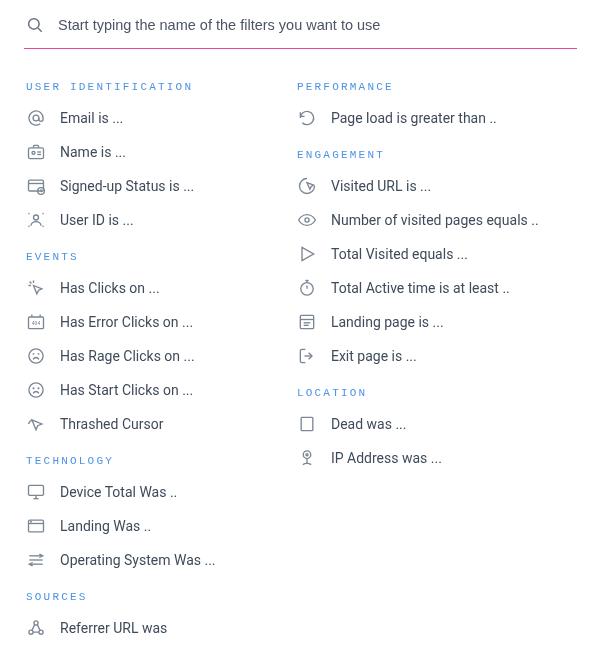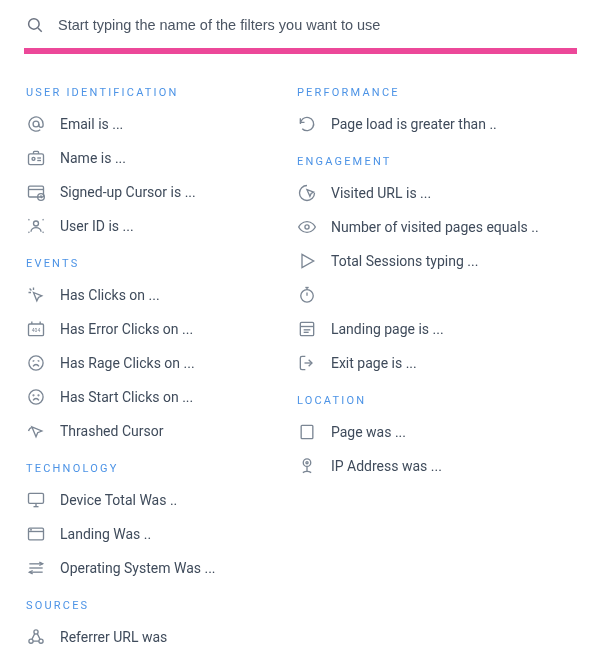--- a/index.html
+++ b/index.html
@@ -12,21 +12,21 @@
       background: #fff;
       width: 601px;
       padding: 12px 24px;
       color: #3f4b5b;
     }
     .search-row {
       display: flex;
       align-items: center;
       gap: 14px;
       padding: 4px 2px 14px 2px;
-      border-bottom: 6px solid #ec4899;
+      border-bottom: 1px solid #ec4899;
       margin-bottom: 18px;
     }
     .search-icon {
       color: #6b7280;
       flex-shrink: 0;
     }
     .search-input {
       border: none;
       outline: none;
       font-size: 14.5px;
@@ -50,20 +50,21 @@
     .col-right {
       flex: 0 0 51%;
     }
     .section-header {
       font-size: 11px;
       letter-spacing: 2.2px;
       color: #4c93e6;
       font-weight: 400;
       text-transform: uppercase;
       margin: 14px 0 8px 2px;
+      font-family: Liberation Mono, monospace;
     }
     .item {
       display: flex;
       align-items: center;
       gap: 14px;
       padding: 7px 2px;
       cursor: pointer;
       text-align: right;
     }
     .item-icon {
@@ -127,21 +128,21 @@
 
     <div class="item">
       <span class="item-icon">
         <svg width="20" height="20" viewBox="0 0 24 24" fill="none" stroke="currentColor" stroke-width="1.6">
           <rect x="3" y="5" width="18" height="13" rx="1.5"></rect>
           <line x1="3" y1="9" x2="21" y2="9"></line>
           <circle cx="18" cy="18" r="4"></circle>
           <path d="M18 16v2l1.2 1.2"></path>
         </svg>
       </span>
-      <span class="item-label">Signed-up Cursor is ...</span>
+      <span class="item-label">Signed-up Status is ...</span>
     </div>
 
     <div class="item">
       <span class="item-icon">
         <svg width="20" height="20" viewBox="0 0 24 24" fill="none" stroke="currentColor" stroke-width="1.6">
           <circle cx="12" cy="9" r="3"></circle>
           <path d="M6 19c0-3 2.7-5 6-5s6 2 6 5"></path>
           <path d="M4 4l-1 1M20 4l1 1M4 20l-1-1M20 20l1-1"></path>
         </svg>
       </span>
@@ -292,32 +293,33 @@
       </span>
       <span class="item-label">Number of visited pages equals ..</span>
     </div>
 
     <div class="item">
       <span class="item-icon">
         <svg width="20" height="20" viewBox="0 0 24 24" fill="none" stroke="currentColor" stroke-width="1.6">
           <path d="M6 4l14 8-14 8V4z"></path>
         </svg>
       </span>
-      <span class="item-label">Total Sessions typing ...</span>
+      <span class="item-label">Total Visited equals ...</span>
     </div>
 
     <div class="item">
       <span class="item-icon">
         <svg width="20" height="20" viewBox="0 0 24 24" fill="none" stroke="currentColor" stroke-width="1.6">
           <circle cx="12" cy="13" r="7.5"></circle>
           <line x1="12" y1="9" x2="12" y2="13"></line>
           <line x1="10" y1="3" x2="14" y2="3"></line>
           <line x1="12" y1="3" x2="12" y2="5.5"></line>
         </svg>
       </span>
+      <span class="item-label">Total Active time is at least ..</span>
     </div>
 
     <div class="item">
       <span class="item-icon">
         <svg width="20" height="20" viewBox="0 0 24 24" fill="none" stroke="currentColor" stroke-width="1.6">
           <rect x="4" y="4" width="16" height="16" rx="1.5"></rect>
           <line x1="4" y1="9" x2="20" y2="9"></line>
           <line x1="8" y1="13" x2="16" y2="13"></line>
           <line x1="8" y1="16" x2="14" y2="16"></line>
         </svg>
@@ -346,21 +348,21 @@
           <line x1="12" y1="8" x2="12" y2="8"></line>
           <line x1="15" y1="8" x2="15" y2="8"></line>
           <line x1="9" y1="12" x2="9" y2="12"></line>
           <line x1="12" y1="12" x2="12" y2="12"></line>
           <line x1="15" y1="12" x2="15" y2="12"></line>
           <line x1="9" y1="16" x2="9" y2="16"></line>
           <line x1="12" y1="16" x2="12" y2="16"></line>
           <line x1="15" y1="16" x2="15" y2="16"></line>
         </svg>
       </span>
-      <span class="item-label">Page was ...</span>
+      <span class="item-label">Dead was ...</span>
     </div>
 
 
     <div class="item">
       <span class="item-icon">
         <svg width="20" height="20" viewBox="0 0 24 24" fill="none" stroke="currentColor" stroke-width="1.6">
           <circle cx="12" cy="8" r="4.5"></circle>
           <circle cx="12" cy="8" r="1.3"></circle>
           <line x1="12" y1="12.5" x2="12" y2="19"></line>
           <path d="M7 20c1.5-1 3-1.5 5-1.5s3.5.5 5 1.5"></path>

